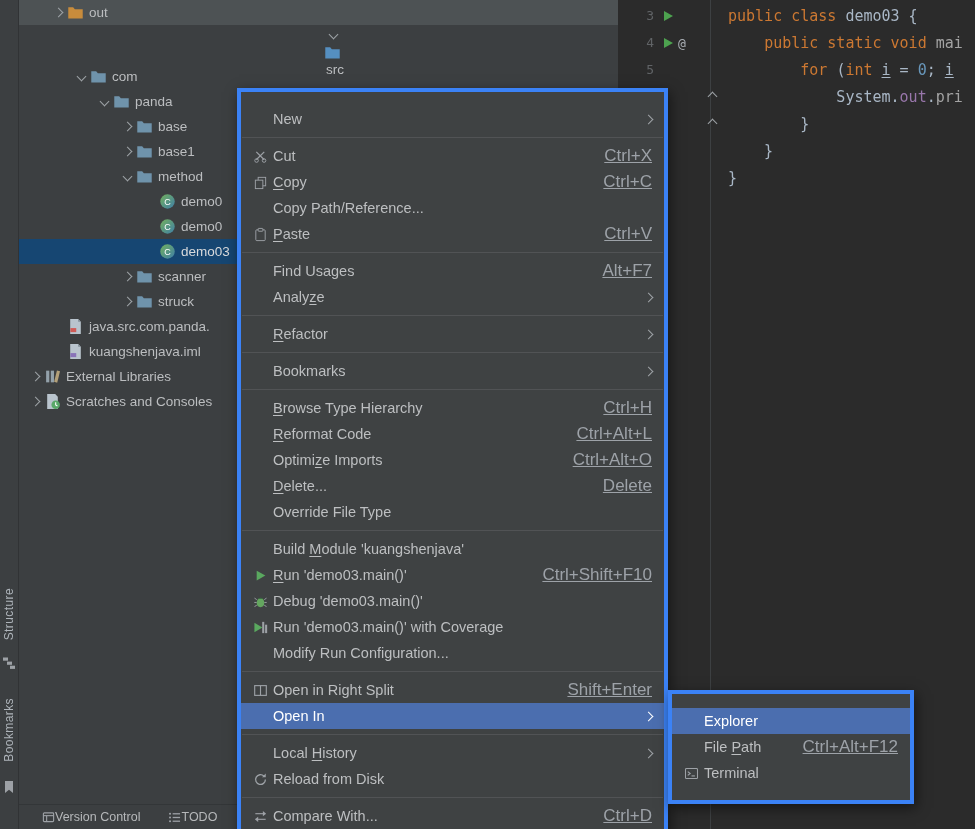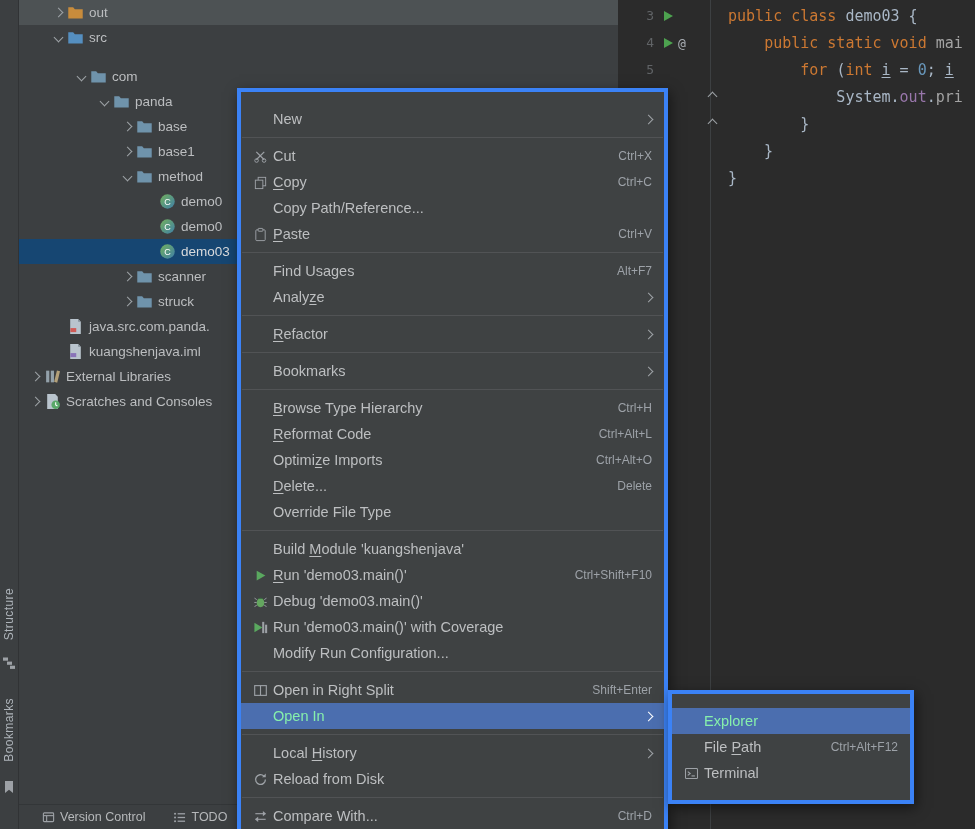--- a/index.html
+++ b/index.html
@@ -42,33 +42,33 @@
   .code .fn{color:#a3a3a3;}
   .code .lit{color:#6897bb;}
   .code .field{color:#9876aa;}
   .code .var{text-decoration:underline;text-underline-offset:2px;}
   .tri{width:0;height:0;border-left:9px solid #4da24f;border-top:5.5px solid transparent;border-bottom:5.5px solid transparent;cursor:pointer;}
   .atg{color:#a8adb3;font-size:13px;}
 
   
   .status{position:absolute;left:18px;bottom:0;height:24px;width:600px;background:#3c3f41;border-top:1px solid #333638;
           display:flex;align-items:center;gap:28px;padding-left:24px;color:#b6b8ba;font-size:12.5px;z-index:2;}
-  .sitem{display:inline-flex;align-items:center;gap:5px;cursor:default;}
+  .sitem{display:inline-flex;align-items:center;cursor:default;}
   .sitem .icn{display:inline-flex;}
 
   
   .menu{position:absolute;left:237px;top:88px;width:431px;box-sizing:border-box;background:#3f4243;
         border:4px solid #3b82f6;box-shadow:2px 4px 12px rgba(0,0,0,.5);padding:14px 0;z-index:50;}
   .submenu{left:668px;top:690px;width:246px;z-index:60;}
   .mi{height:26px;display:flex;align-items:center;padding:0 12px 0 6px;color:#bdbfc1;font-size:14.5px;cursor:default;}
-  .mi.sel{background:#4b6eaf;color:#86efac;}
+  .mi.sel{background:#4b6eaf;color:#ffffff;}
   .mic{flex:0 0 26px;display:inline-flex;justify-content:center;align-items:center;}
   .mlbl u{text-underline-offset:2px;}
   .sp{flex:1;}
-  .msc{color:#9da2a8;font-size:12px;padding-left:16px;}
+  .msc{color:#9da2a8;font-size:17px;padding-left:16px;text-decoration:underline;}
   .mi .chev{margin-left:12px;}
   .mi.sel .chev{border-color:#fff;}
   .msep{height:1px;background:#515355;margin:5px 1px;}
 </style>
 </head>
 <body>
 
 <div id="app">
 
   <aside class="stripe">
@@ -93,21 +93,21 @@
         <span class="aslot">
           <span class="chev r"></span>
         </span>
         <span class="icn">
           <svg width="17" height="17" viewBox="0 0 16 16">
             <path d="M1.2 3h4.6l1.6 2h7.4v8.6H1.2z" fill="#c88c3c"></path>
           </svg>
         </span>
         <span class="tlabel">out</span>
       </div>
-      <div class="trow" style="padding-left: 31px;">
+      <div class="trow" style="padding-left: 31px; flex-direction: column;">
         <span class="aslot">
           <span class="chev d"></span>
         </span>
         <span class="icn">
           <svg width="17" height="17" viewBox="0 0 16 16">
             <path d="M1.2 3h4.6l1.6 2h7.4v8.6H1.2z" fill="#558fc0"></path>
           </svg>
         </span>
         <span class="tlabel">src</span>
       </div>

